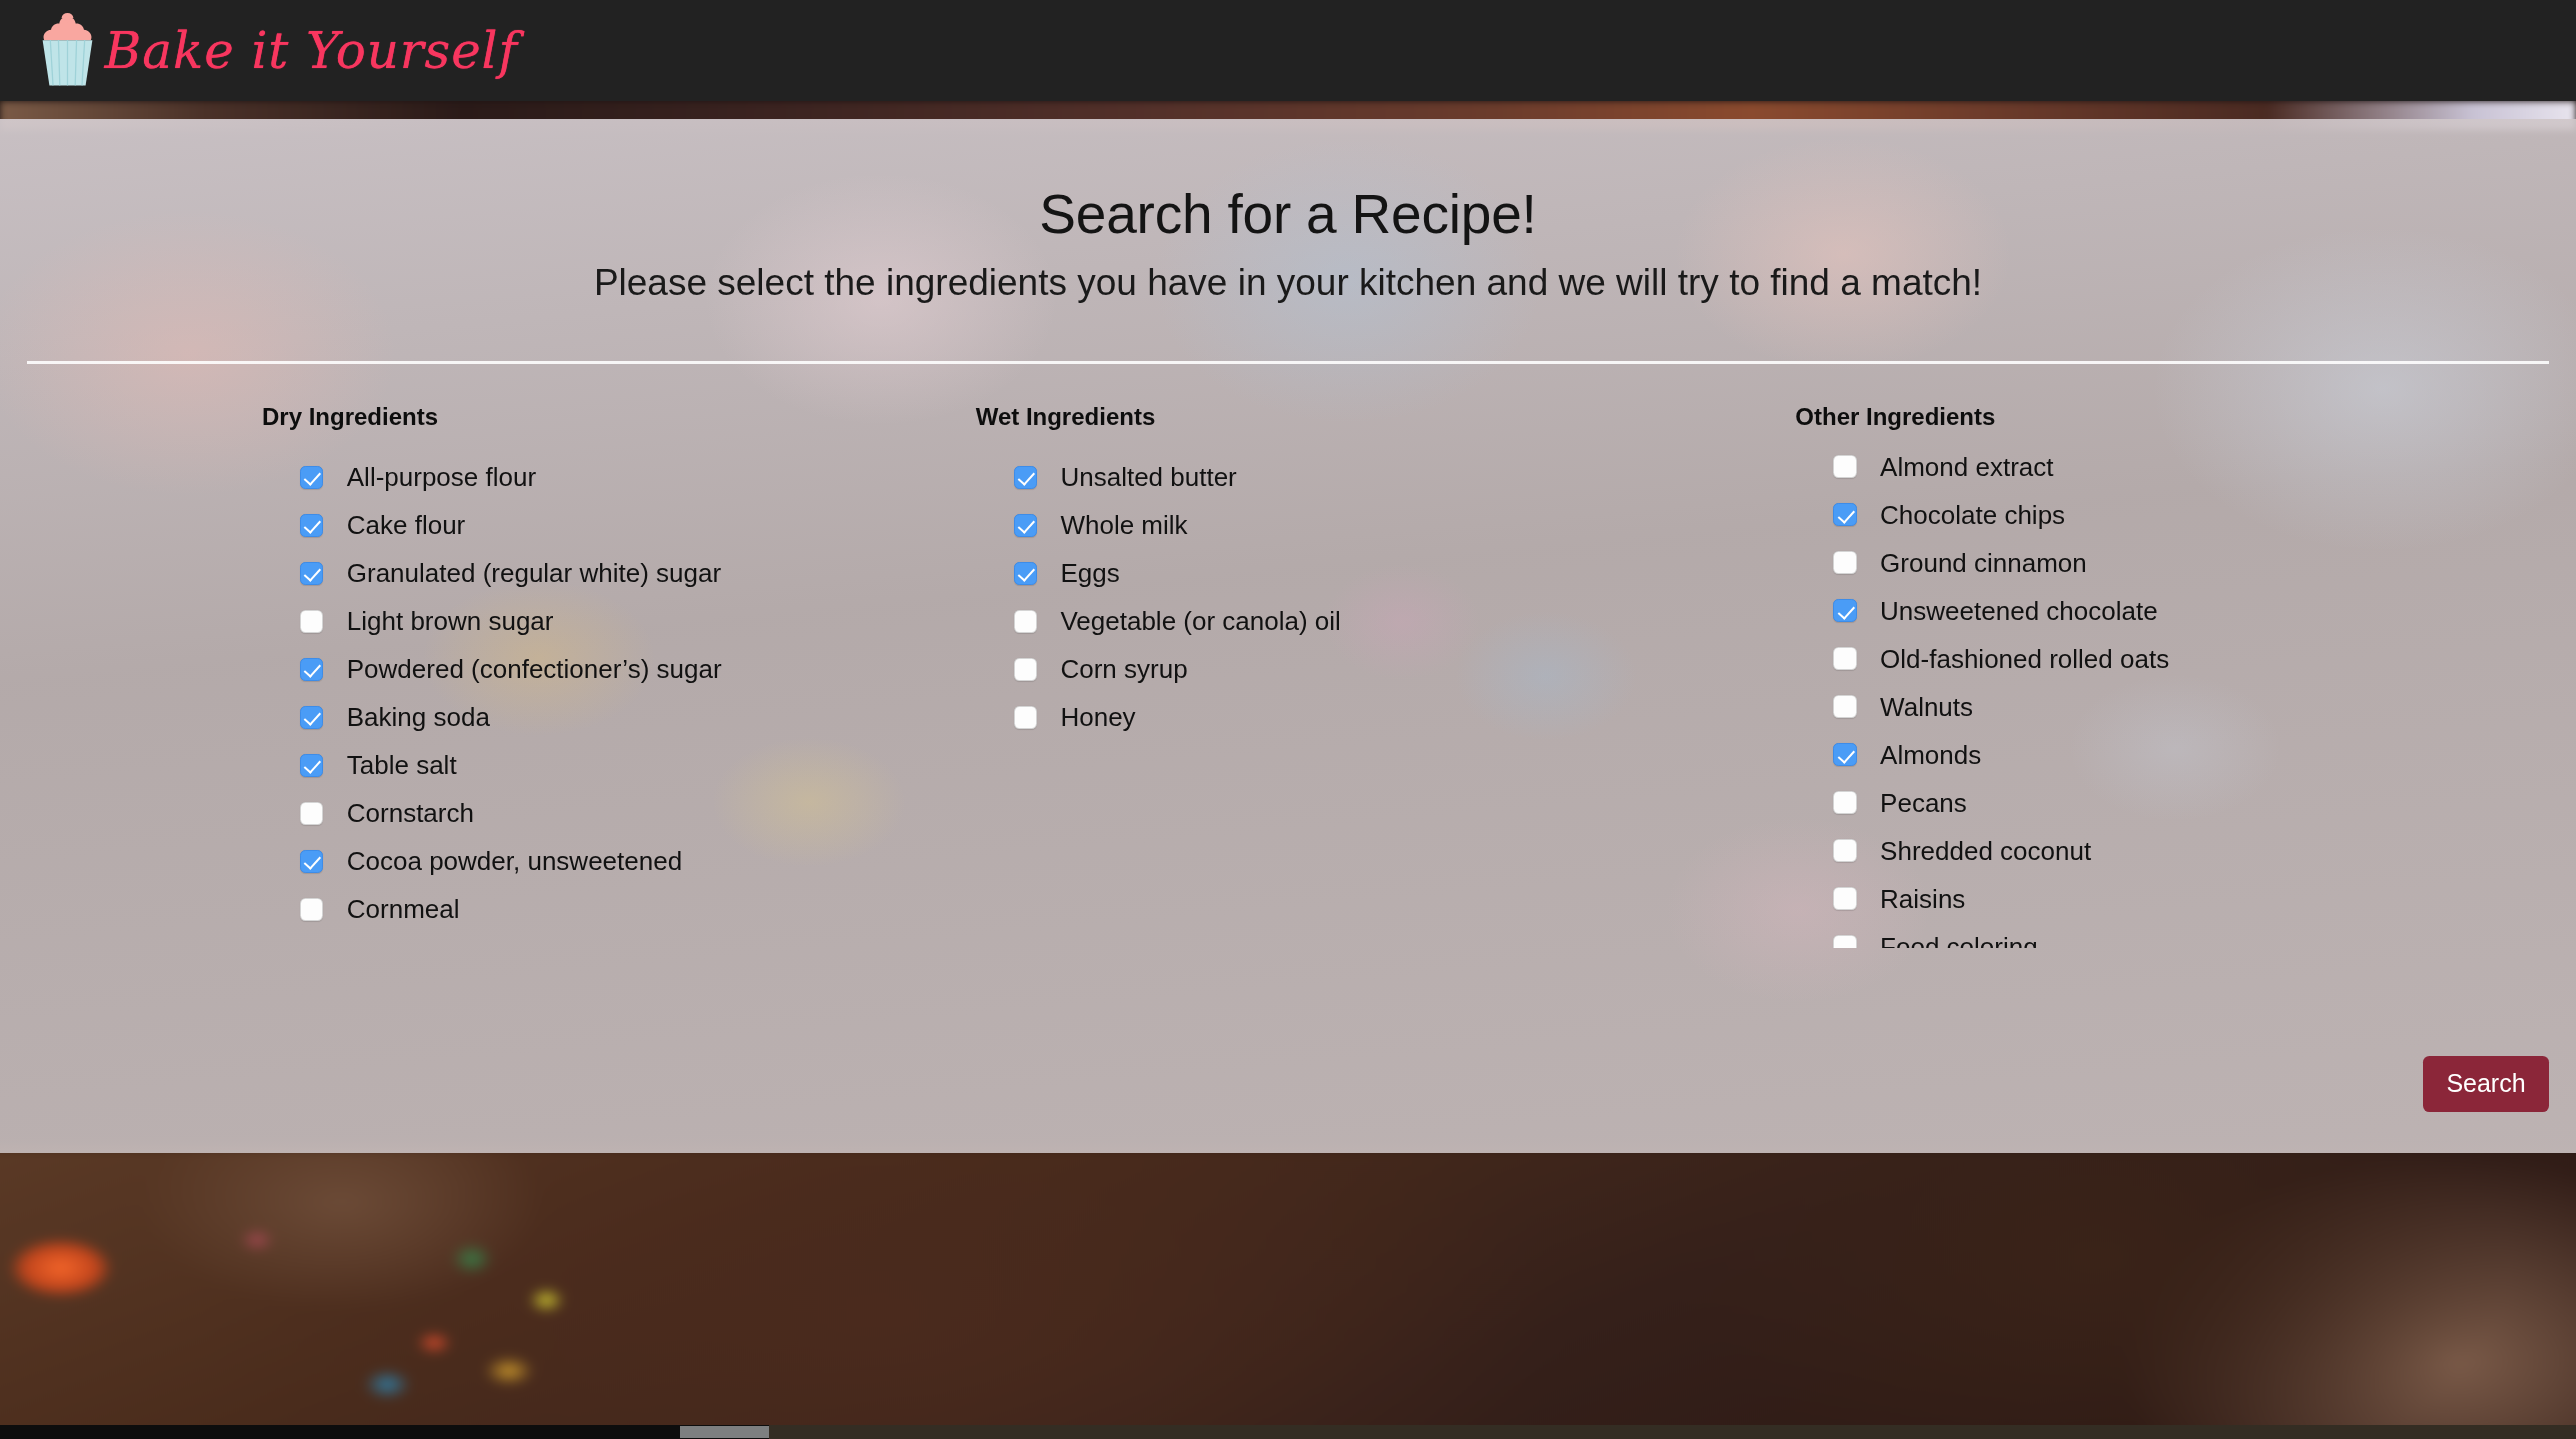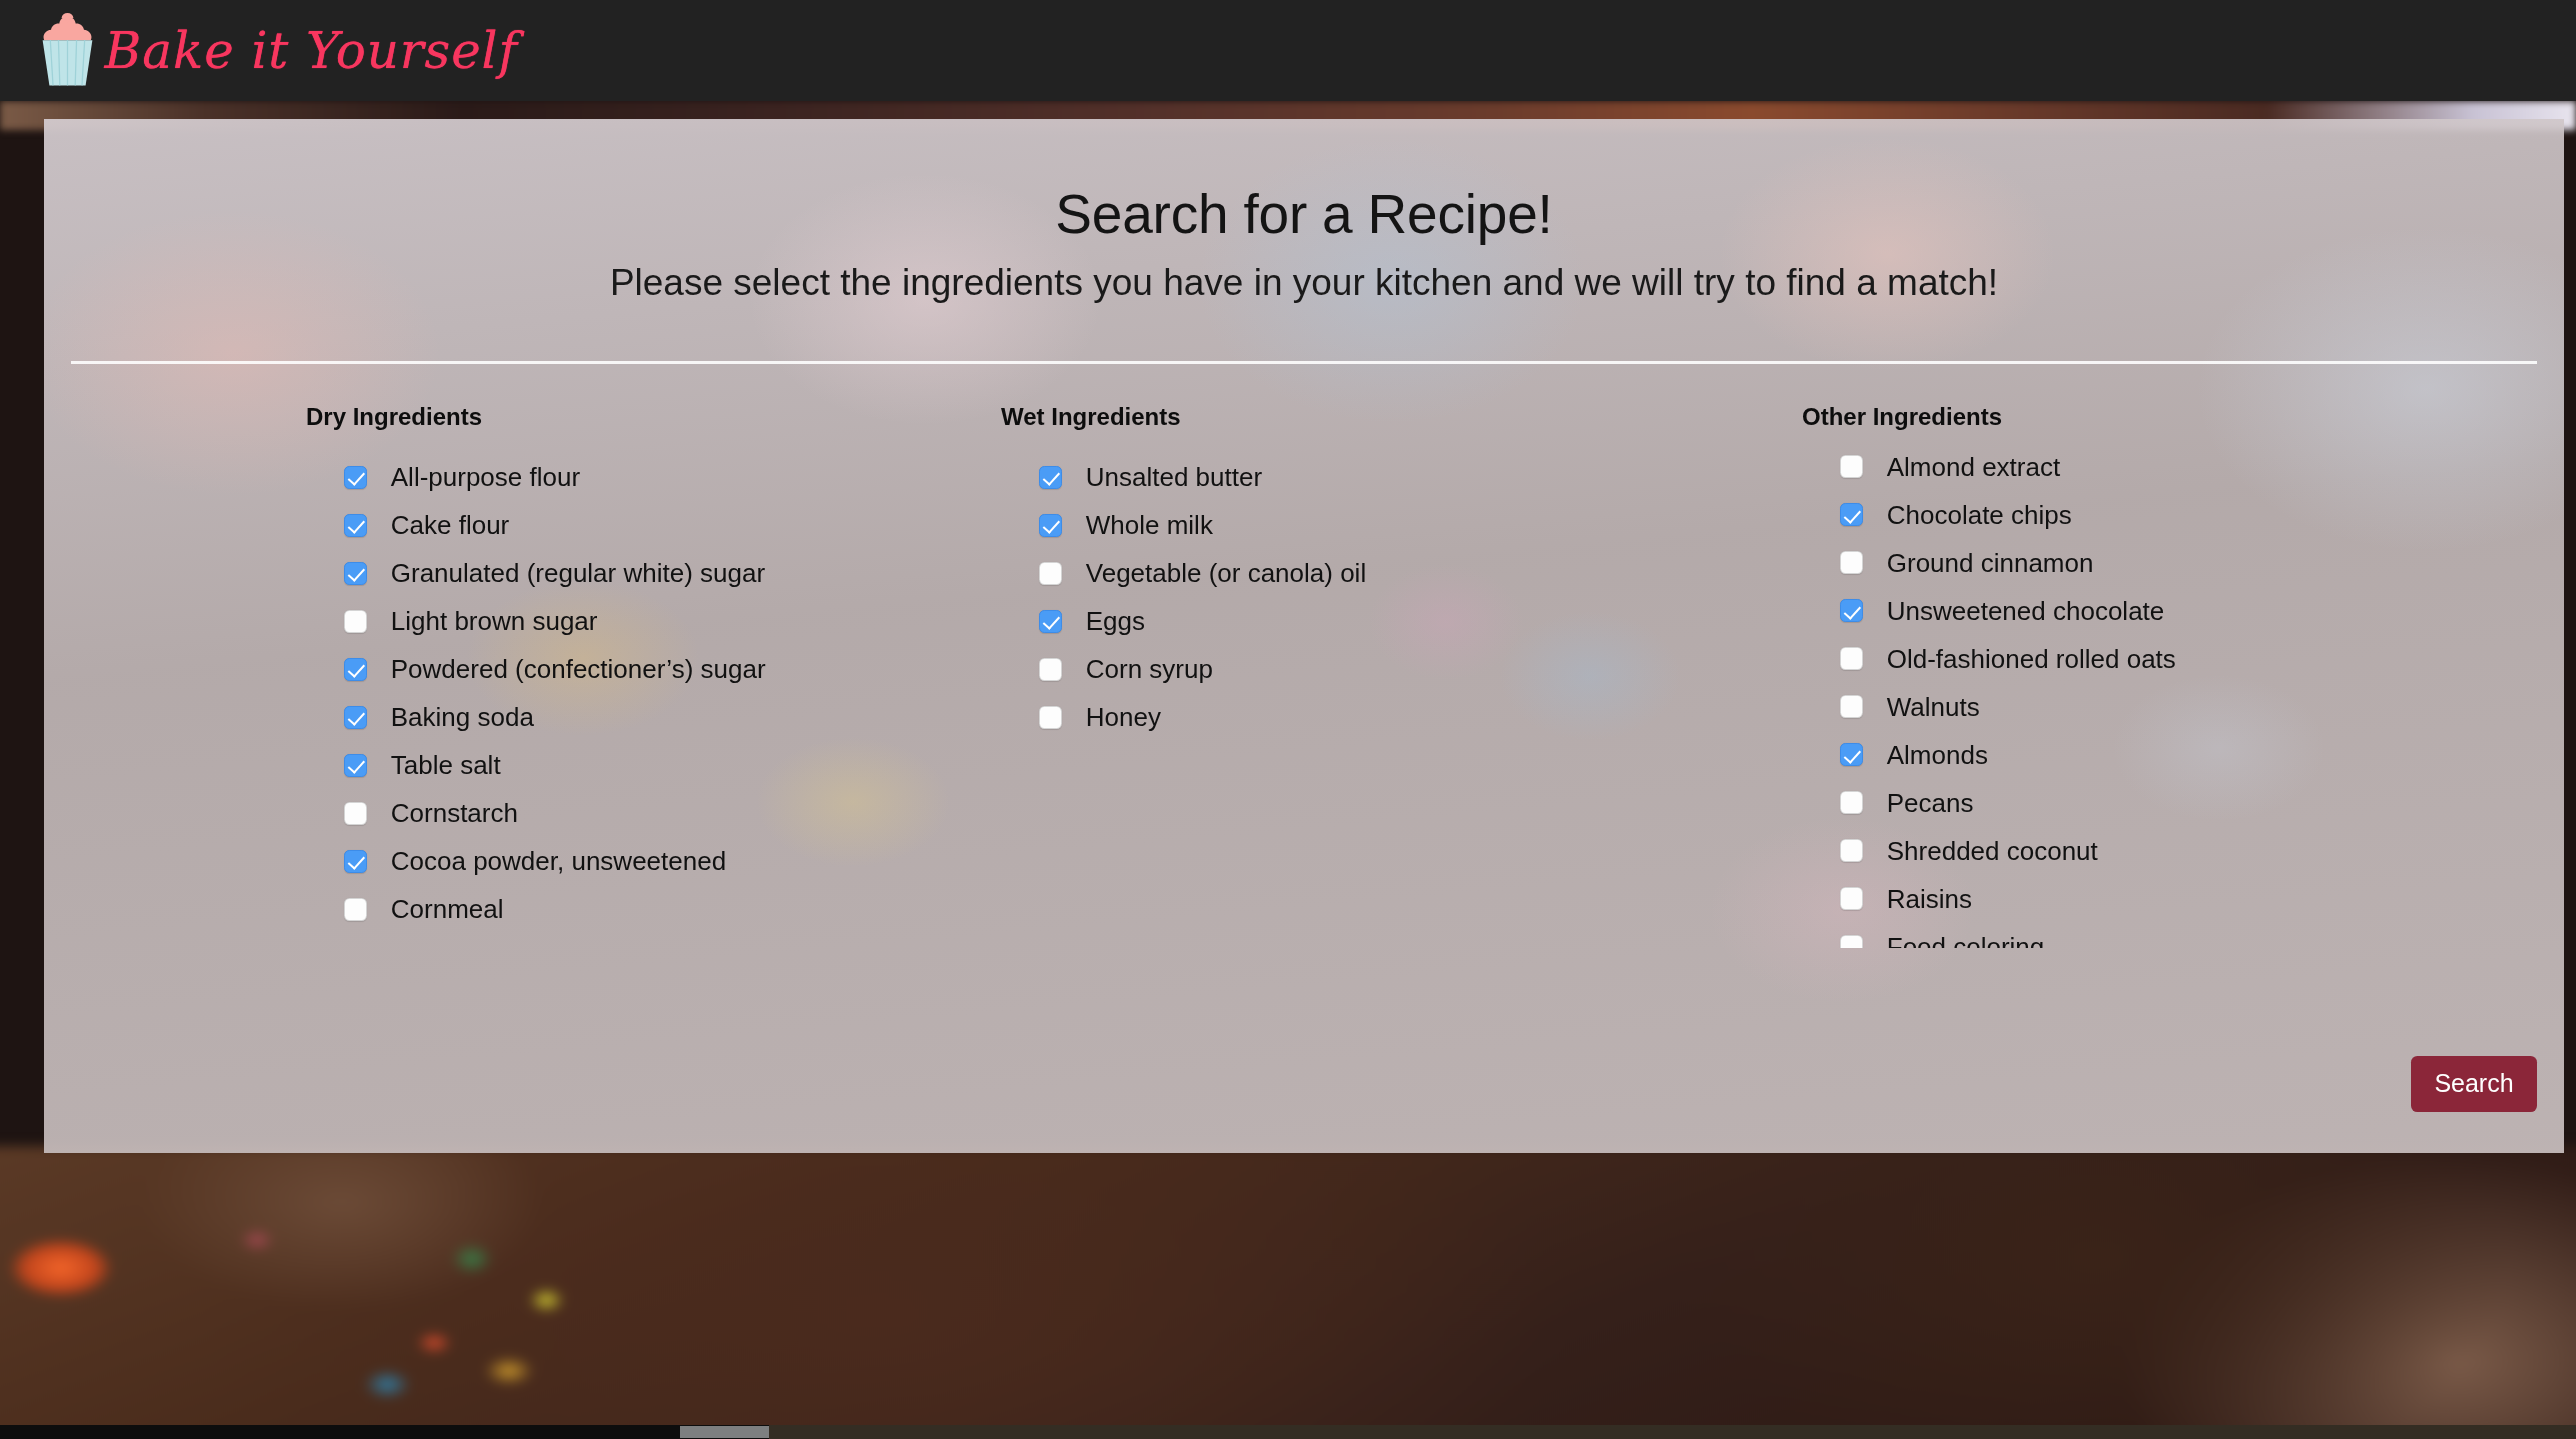--- a/index.html
+++ b/index.html
@@ -54,38 +54,37 @@
       linear-gradient(90deg,
         #7a5a46 0%, #4a3128 8%, #2a1a18 18%, #3b2320 30%,
         #54312a 45%, #6b3c2c 58%, #8a4a2e 68%, #6a3a2a 78%,
         #4a2a22 88%, #c8c2d4 96%, #e8e4ee 100%);
     filter: blur(3.6px);
   }
 
   
   .panel {
     position: absolute;
-    left: 0; right: 12px;
+    left: 0; right: 0;
     top: 119px;
     height: 1034px;
     overflow: hidden;
     background:
       radial-gradient(ellipse 288px 198px at 189px 234px, rgba(226,186,180,0.55) 0%, rgba(226,186,180,0) 72%),
       radial-gradient(ellipse 252px 180px at 881px 180px, rgba(232,210,214,0.5) 0%, rgba(232,210,214,0) 70%),
       radial-gradient(ellipse 270px 198px at 1348px 162px, rgba(176,196,216,0.45) 0%, rgba(176,196,216,0) 72%),
       radial-gradient(ellipse 234px 162px at 1843px 135px, rgba(236,198,190,0.5) 0%, rgba(236,198,190,0) 72%),
       radial-gradient(ellipse 306px 216px at 2382px 270px, rgba(206,214,226,0.5) 0%, rgba(206,214,226,0) 75%),
       radial-gradient(ellipse 162px 108px at 539px 539px, rgba(224,190,120,0.35) 0%, rgba(224,190,120,0) 72%),
       radial-gradient(ellipse 135px 90px at 809px 683px, rgba(228,206,132,0.32) 0%, rgba(228,206,132,0) 72%),
       radial-gradient(ellipse 108px 81px at 1402px 503px, rgba(208,164,186,0.35) 0%, rgba(208,164,186,0) 72%),
       radial-gradient(ellipse 126px 90px at 1546px 557px, rgba(160,190,216,0.32) 0%, rgba(160,190,216,0) 72%),
       radial-gradient(ellipse 144px 99px at 2175px 629px, rgba(200,206,218,0.3) 0%, rgba(200,206,218,0) 74%),
       radial-gradient(ellipse 180px 126px at 1798px 791px, rgba(226,186,196,0.3) 0%, rgba(226,186,196,0) 74%),
       linear-gradient(175deg, rgba(214,206,210,0.92) 0%, rgba(196,186,186,0.9) 45%, rgba(202,192,192,0.92) 100%);
-    margin-left: 44px;
   }
 
   .panel-inner {
     position: absolute;
     inset: 0;
   }
 
   
   .navbar {
     position: absolute;
@@ -345,26 +344,26 @@
         <div class="check-list" id="list-wet">
             <div class="check-item">
               <span class="cb checked"></span>
               <span class="cb-label">Unsalted butter</span>
             </div>
             <div class="check-item">
               <span class="cb checked"></span>
               <span class="cb-label">Whole milk</span>
             </div>
             <div class="check-item">
+              <span class="cb checked"></span>
+              <span class="cb-label">Eggs</span>
+            </div>
+            <div class="check-item">
               <span class="cb"></span>
               <span class="cb-label">Vegetable (or canola) oil</span>
-            </div>
-            <div class="check-item">
-              <span class="cb checked"></span>
-              <span class="cb-label">Eggs</span>
             </div>
             <div class="check-item">
               <span class="cb"></span>
               <span class="cb-label">Corn syrup</span>
             </div>
             <div class="check-item">
               <span class="cb"></span>
               <span class="cb-label">Honey</span>
             </div>
           </div>

